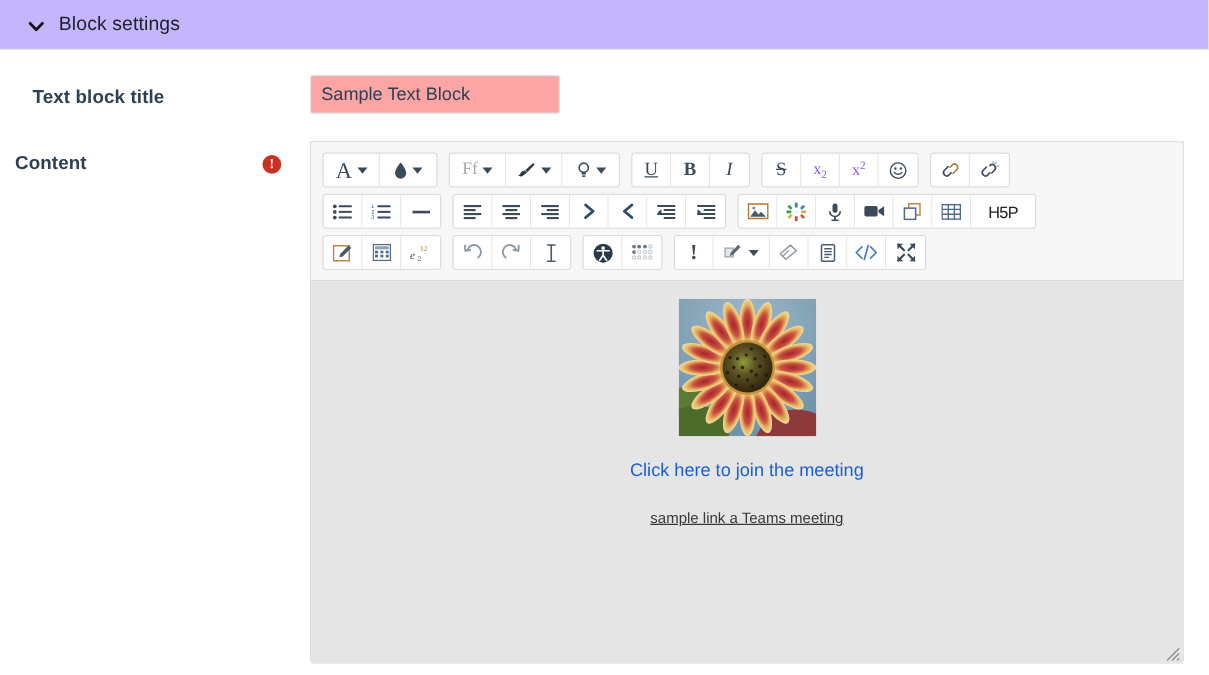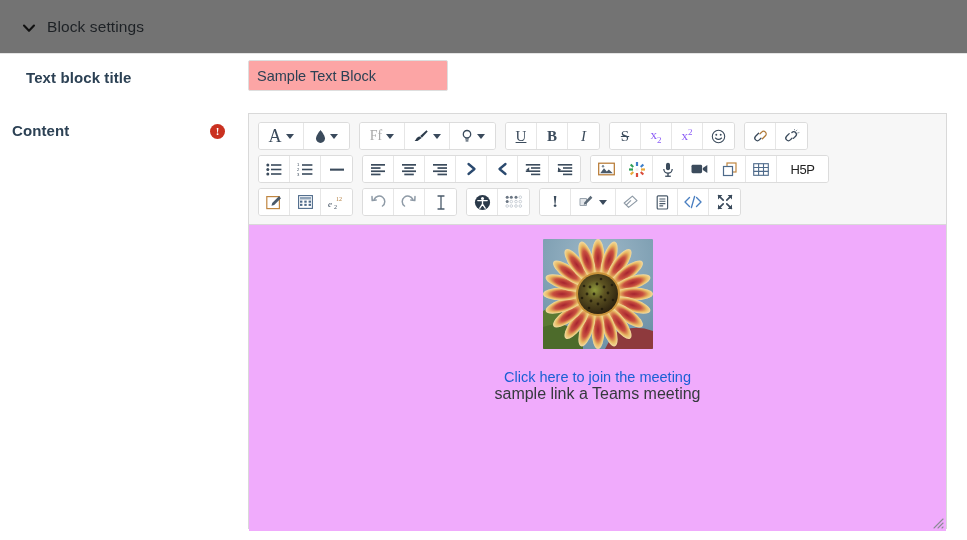--- a/index.html
+++ b/index.html
@@ -8,22 +8,22 @@
     width: 967px; height: 540px;
     background: #ffffff;
     font-family: "Liberation Sans", sans-serif;
     -webkit-font-smoothing: antialiased;
   }
   .page { position: relative; width: 967px; height: 540px; overflow: hidden; background:#fff; }
 
   
   .section-header {
     position: absolute; left: 0; top: 0;
-    width: 967px; height: 54px;
-    background: #737373;
+    width: 967px; height: 40px;
+    background: #c4b5fd;
     display: flex; align-items: center;
     padding-left: 22px;
     border-bottom: 1px solid #e4e4e4;
   }
   .chevron {
     width: 14px; height: 14px; margin-right: 11px;
     display: inline-block; position: relative; top: 1px;
   }
   .chevron svg { display:block; }
   .section-title {
@@ -109,43 +109,45 @@
   .gI { font-size: 15px; color:#3b4b5c; font-family:"Liberation Serif",serif; font-style: italic; }
   .gS { font-size: 15px; color:#3b4b5c; font-family:"Liberation Serif",serif; text-decoration: line-through; }
   .gSub, .gSup { font-size: 13px; color:#8b5cf6; font-family:"Liberation Serif",serif; }
   .gSub sub, .gSup sup { font-size: 9px; }
   .gH5P { font-size: 13px; font-weight: normal; color:#222; letter-spacing:-.5px; font-family:"Liberation Sans",sans-serif; }
   .gExcl { font-size: 17px; font-weight: bold; color:#3b4b5c; font-family:"Liberation Serif",serif; }
 
   .editor-body {
     position: relative;
     height: 306px;
-    background: #f0abfc;
+    background: #e5e5e5;
     padding: 12px 14px;
     overflow: hidden;
   }
   .doc { text-align: center; }
   .flower {
     width: 110px; height: 110px;
     margin: 2px auto 0;
     display: block;
     border-radius: 1px;
   }
   .doc-link {
     display: block;
     margin-top: 20px;
     color: #1b5fd4;
     font-size: 14.5px;
     text-decoration: none;
     cursor: pointer;
   }
   .doc-text {
     display: block;
+    margin-top: 22px;
     color: #35393d;
-    font-size: 16px;
+    font-size: 12px;
+    text-decoration: underline;
   }
   .resize-handle {
     position: absolute; right: 2px; bottom: 2px;
     width: 14px; height: 14px; cursor: nwse-resize;
   }
 </style>
 </head>
 <body>
 
 <div class="page">

